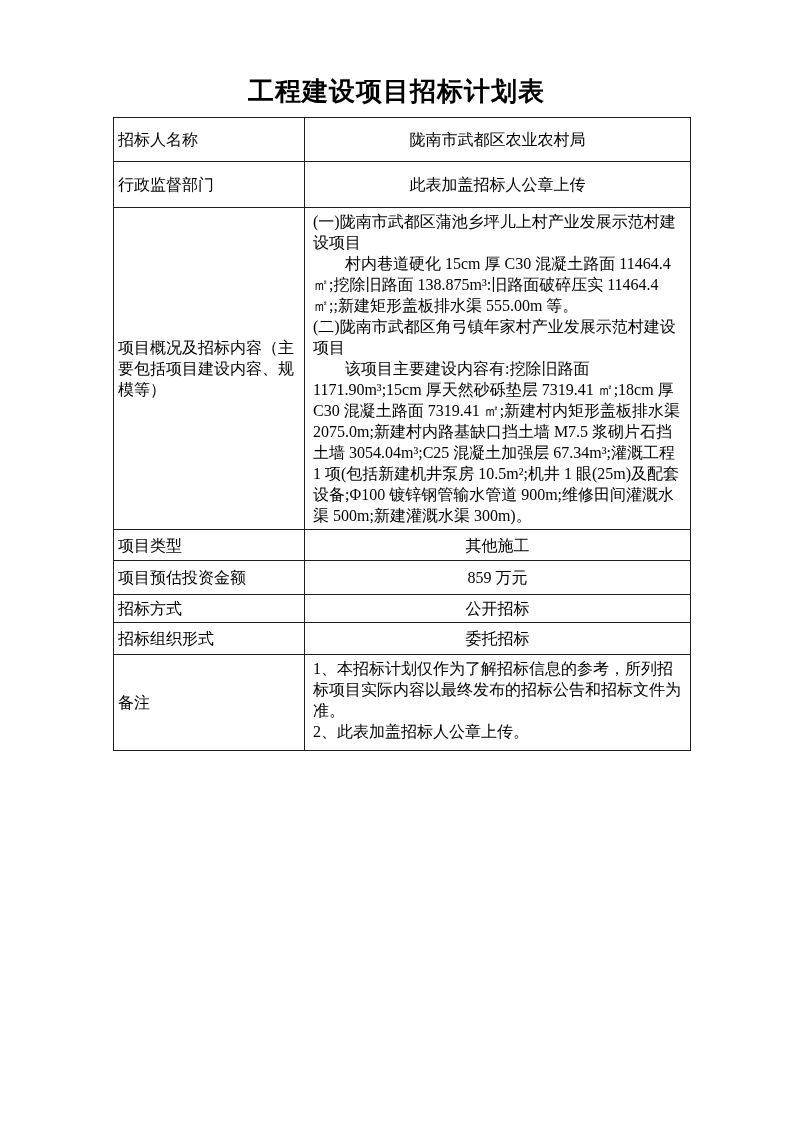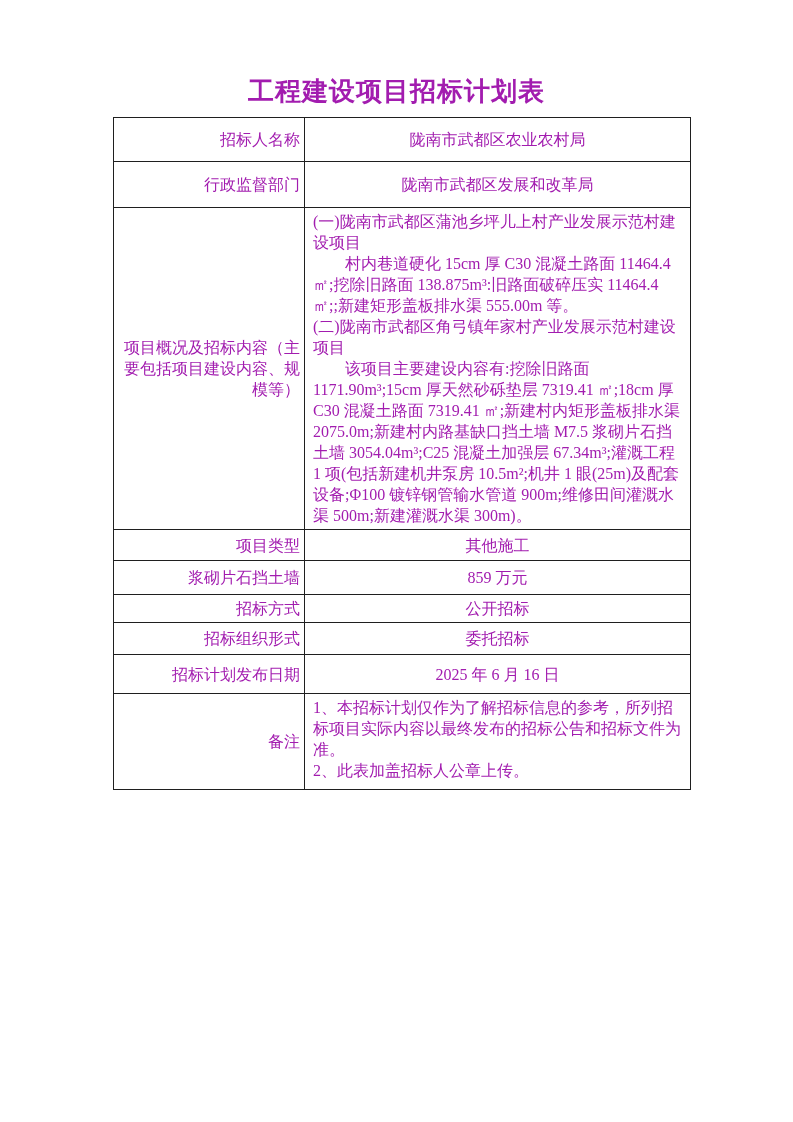--- a/index.html
+++ b/index.html
@@ -6,21 +6,21 @@
     margin: 0;
     padding: 0;
     background: #ffffff;
   }
   .page {
     position: relative;
     width: 793px;
     height: 828px;
     background: #ffffff;
     font-family: "Liberation Serif", "DejaVu Serif", serif;
-    color: #a21caf;
+    color: #000000;
     overflow: hidden;
   }
   .title {
     position: absolute;
     top: 74px;
     left: 0;
     width: 100%;
     margin: 0;
     text-align: center;
     font-size: 26px;
@@ -35,21 +35,21 @@
     border-collapse: collapse;
     table-layout: fixed;
   }
   .plan-table td {
     border: 1.5px solid #1f1f1f;
     font-size: 16px;
     line-height: 21px;
   }
   .label-cell {
     width: 182px;
-    text-align: right;
+    text-align: left;
     padding: 3px 4px;
   }
   .value-cell {
     text-align: center;
     white-space: pre-wrap;
     padding: 3px 8px;
   }
   .value-cell.left {
     text-align: left;
     vertical-align: top;
@@ -97,48 +97,44 @@
   <h1 class="title">工程建设项目招标计划表</h1>
 
   <table class="plan-table">
     <tbody>
         <tr style="height: 44px;">
     <td class="label-cell">招标人名称</td>
     <td class="value-cell">陇南市武都区农业农村局</td>
   </tr>
         <tr style="height: 46px;">
     <td class="label-cell">行政监督部门</td>
-    <td class="value-cell">陇南市武都区发展和改革局</td>
+    <td class="value-cell">此表加盖招标人公章上传</td>
   </tr>
         <tr style="height: 312px;">
     <td class="label-cell">项目概况及招标内容（主要包括项目建设内容、规模等）</td>
     <td class="value-cell left">(一)陇南市武都区蒲池乡坪儿上村产业发展示范村建设项目
 　　村内巷道硬化 15cm 厚 C30 混凝土路面 11464.4 ㎡;挖除旧路面 138.875m³:旧路面破碎压实 11464.4 ㎡;;新建矩形盖板排水渠 555.00m 等。
 (二)陇南市武都区角弓镇年家村产业发展示范村建设项目
 　　该项目主要建设内容有:挖除旧路面 1171.90m³;15cm 厚天然砂砾垫层 7319.41 ㎡;18cm 厚 C30 混凝土路面 7319.41 ㎡;新建村内矩形盖板排水渠 2075.0m;新建村内路基缺口挡土墙 M7.5 浆砌片石挡土墙 3054.04m³;C25 混凝土加强层 67.34m³;灌溉工程 1 项(包括新建机井泵房 10.5m²;机井 1 眼(25m)及配套设备;Φ100 镀锌钢管输水管道 900m;维修田间灌溉水渠 500m;新建灌溉水渠 300m)。</td>
   </tr>
         <tr style="height: 31px; margin-top: 44px;">
     <td class="label-cell">项目类型</td>
     <td class="value-cell">其他施工</td>
   </tr>
         <tr style="height: 34px;">
-    <td class="label-cell">浆砌片石挡土墙</td>
+    <td class="label-cell">项目预估投资金额</td>
     <td class="value-cell">859 万元</td>
   </tr>
         <tr style="height: 26px;">
     <td class="label-cell">招标方式</td>
     <td class="value-cell">公开招标</td>
   </tr>
         <tr style="height: 32px;">
     <td class="label-cell">招标组织形式</td>
     <td class="value-cell">委托招标</td>
-  </tr>
-        <tr style="height: 39px;">
-    <td class="label-cell">招标计划发布日期</td>
-    <td class="value-cell">2025 年 6 月 16 日</td>
   </tr>
         <tr style="height: 96px;">
     <td class="label-cell">备注</td>
     <td class="value-cell left">1、本招标计划仅作为了解招标信息的参考，所列招标项目实际内容以最终发布的招标公告和招标文件为准。
 2、此表加盖招标人公章上传。</td>
   </tr>
       </tbody>
   </table>
 
   <div class="signer-line"><span>招标人（盖公章）：</span><span class="signer-value">陇南市武都区农业农村局</span>

